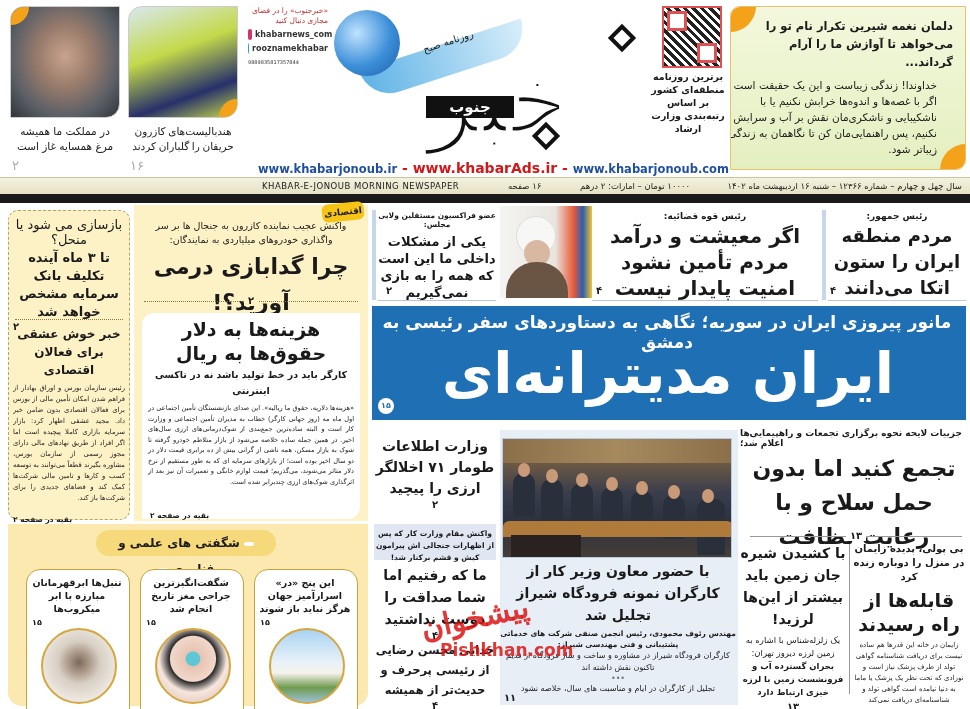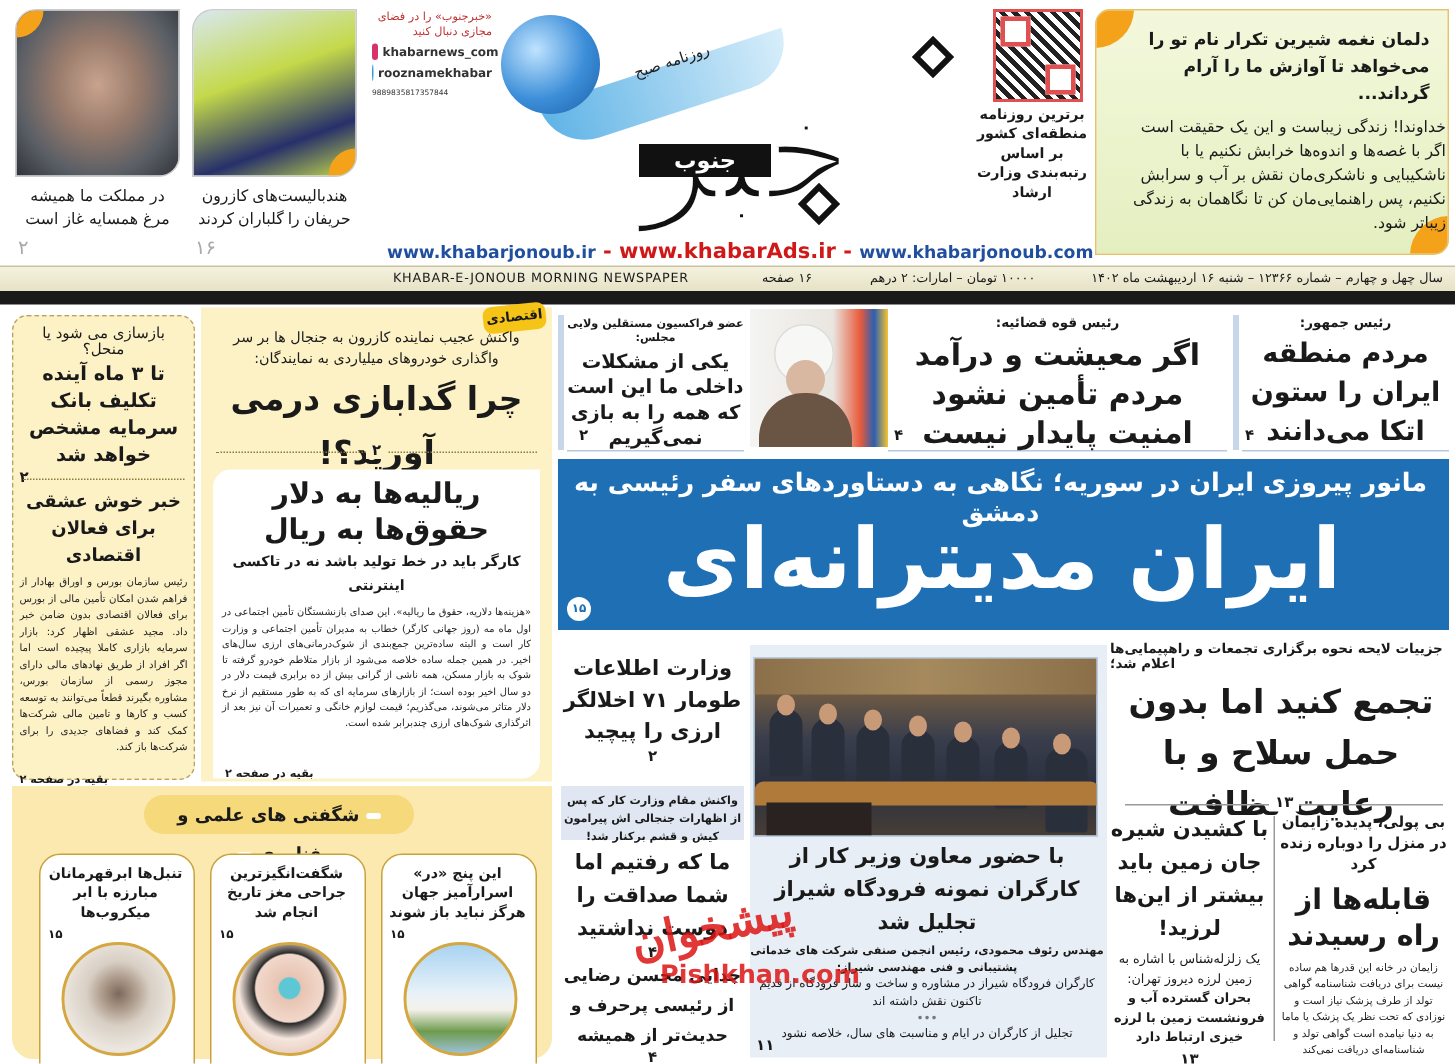--- a/index.html
+++ b/index.html
@@ -8,21 +8,21 @@
   .abs { position: absolute; }
   .rtl { direction: rtl; }
   .center { text-align: center; }
   .bold { font-weight: bold; }
 
   
   .quote-box { left: 730px; top: 6px; width: 236px; height: 164px; background: linear-gradient(180deg,#f3f8dc 0%, #e4efc0 100%); border-radius: 10px 0 10px 0; border: 1px solid #e5c26b; overflow: hidden; }
   .quote-box .corner-tl { position:absolute; left:-1px; top:-1px; width:26px; height:26px; background:#f4a21a; border-radius: 10px 0 26px 0; }
   .quote-box .corner-br { position:absolute; right:-1px; bottom:-1px; width:26px; height:26px; background:#f4a21a; border-radius: 26px 0 10px 0; }
   .quote-box .q1 { position:absolute; right:12px; top:10px; width:210px; font-size:11.5px; font-weight:bold; line-height:18px; text-align:right; direction:rtl; }
-  .quote-box .q2 { position:absolute; right:1px; top:70px; width:214px; font-size:10.5px; line-height:16px; text-align:right; direction:rtl; }
+  .quote-box .q2 { position:absolute; right:28px; top:70px; width:214px; font-size:10.5px; line-height:16px; text-align:right; direction:rtl; }
 
   .qr { left: 662px; top: 6px; width: 60px; height: 62px; border: 2px solid #e05050; background: repeating-linear-gradient(45deg,#222 0 3px,#fff 3px 6px); }
   .qr::before, .qr::after { content:""; position:absolute; width:14px; height:14px; border:3px solid #e05050; background:#fff; }
   .qr::before { left:3px; top:3px; }
   .qr::after { right:3px; bottom:3px; }
   .rank-text { left: 650px; top: 70px; width: 76px; font-size: 9.5px; font-weight: bold; line-height: 13px; text-align: center; direction: rtl; }
 
   .logo-wrap { left: 330px; top: 4px; width: 320px; height: 150px; }
   .globe { position:absolute; left: 4px; top: 6px; width: 66px; height: 66px; border-radius: 50%; background: radial-gradient(circle at 35% 35%, #bfe3ff 0%, #3c8ed8 55%, #1d5fa8 100%); }
   .swoosh { position:absolute; left: 30px; top: 40px; width: 170px; height: 32px; background: linear-gradient(90deg,#5fb3e6,#d8eefa); border-radius: 0 0 80px 80px; transform: rotate(-18deg); }
@@ -254,31 +254,31 @@
   <div class="pnum center">۴</div>
 </div>
 
 <div class="abs econ">
   <div class="econ-tag" style="left:188px;">اقتصادی</div>
   <div class="abs center rtl" style="left:8px; top:14px; width:218px; font-size:9.5px; line-height:14px;">واکنش عجیب نماینده کازرون به جنجال ها بر سر واگذاری خودروهای میلیاردی به نمایندگان:</div>
   <div class="abs center rtl bold" style="left:4px; top:44px; width:226px; font-size:22px; line-height:36px;">چرا گدابازی درمی آورید؟!</div>
   <div class="dotline" style="top:96px;"></div>
   <div class="abs pnum" style="left:110px; top:90px; background:#fdf1c6; padding:0 4px;">۲</div>
   <div class="inner">
-    <div class="center rtl bold" style="font-size:19px; line-height:24px; margin-top:4px;">ریالیه‌ها به دلار</div>
+    <div class="center rtl bold" style="font-size:19px; line-height:24px; margin-top:4px;">هزینه‌ها به دلار</div>
     <div class="center rtl bold" style="font-size:19px; line-height:24px;">حقوق‌ها به ریال</div>
     <div class="center rtl bold" style="font-size:9.5px; line-height:16px; margin-top:2px;">کارگر باید در خط تولید باشد نه در تاکسی اینترنتی</div>
     <div class="body-text" style="padding:4px 6px 0 6px; font-size:6.6px; line-height:10.5px; height:112px; overflow:hidden;">«هزینه‌ها دلاریه، حقوق ما ریالیه». این صدای بازنشستگان تأمین اجتماعی در اول ماه مه (روز جهانی کارگر) خطاب به مدیران تأمین اجتماعی و وزارت کار است و البته ساده‌ترین جمع‌بندی از شوک‌درمانی‌های ارزی سال‌های اخیر. در همین جمله ساده خلاصه می‌شود از بازار متلاطم خودرو گرفته تا شوک به بازار مسکن، همه ناشی از گرانی بیش از ده برابری قیمت دلار در دو سال اخیر بوده است؛ از بازارهای سرمایه ای که به طور مستقیم از نرخ دلار متاثر می‌شوند، می‌گذریم؛ قیمت لوازم خانگی و تعمیرات آن نیز بعد از اثرگذاری شوک‌های ارزی چندبرابر شده است.</div>
     <div class="rtl bold" style="font-size:7.5px; padding:0 8px; text-align:left;">بقیه در صفحه ۲</div>
   </div>
 </div>
 
 <div class="abs left-col">
   <div style="position:absolute; left:4px; top:6px; width:112px;">
-    <div class="center rtl" style="font-size:10px;">بازسازی می شود یا منحل؟</div>
+    <div class="center rtl" style="font-size:13px;">بازسازی می شود یا منحل؟</div>
     <div class="center rtl bold" style="font-size:13px; line-height:18px; margin-top:2px;">تا ۳ ماه آینده تکلیف بانک سرمایه مشخص خواهد شد</div>
     <div class="pnum" style="text-align:left;">۲</div>
   </div>
   <div style="position:absolute; left:6px; top:108px; width:108px; border-top:1px dotted #8b7a3e;"></div>
   <div style="position:absolute; left:4px; top:114px; width:112px;">
     <div class="center rtl bold" style="font-size:12px; line-height:18px;">خبر خوش عشقی برای فعالان اقتصادی</div>
     <div class="body-text" style="font-size:6.8px; line-height:11px; margin-top:4px; height:132px; overflow:hidden;">رئیس سازمان بورس و اوراق بهادار از فراهم شدن امکان تأمین مالی از بورس برای فعالان اقتصادی بدون ضامن خبر داد. مجید عشقی اظهار کرد: بازار سرمایه بازاری کاملا پیچیده است اما اگر افراد از طریق نهادهای مالی دارای مجوز رسمی از سازمان بورس، مشاوره بگیرند قطعاً می‌توانند به توسعه کسب و کارها و تامین مالی شرکت‌ها کمک کند و فضاهای جدیدی را برای شرکت‌ها باز کند.</div>
     <div class="rtl bold" style="font-size:7.5px; text-align:left;">بقیه در صفحه ۲</div>
   </div>
 </div>

